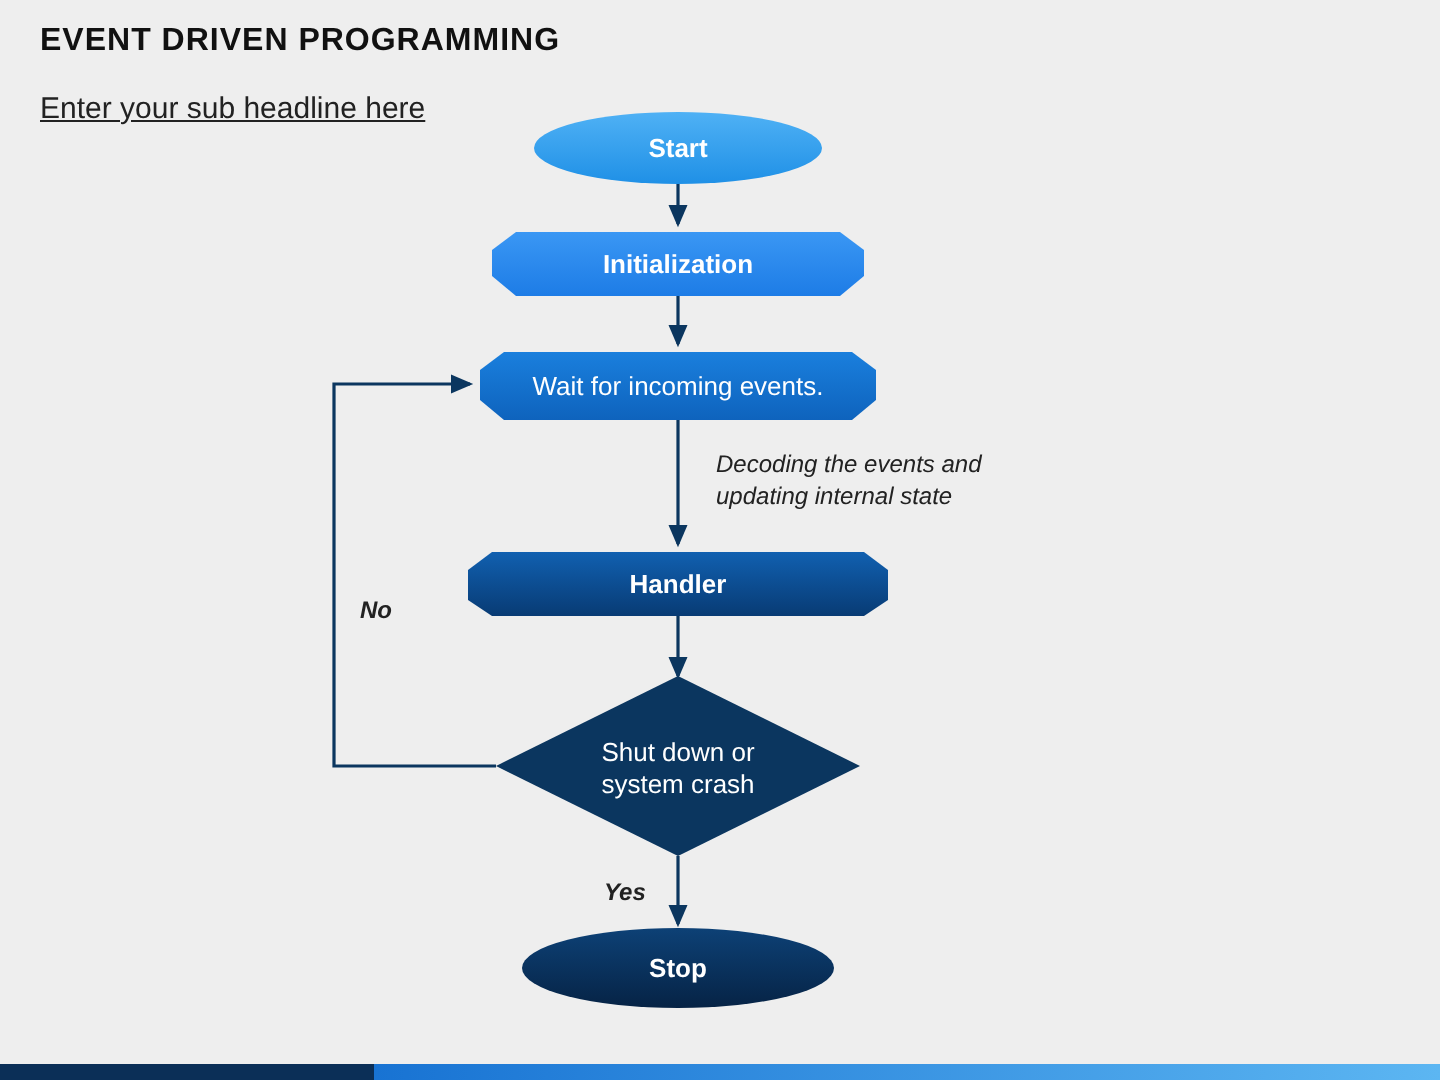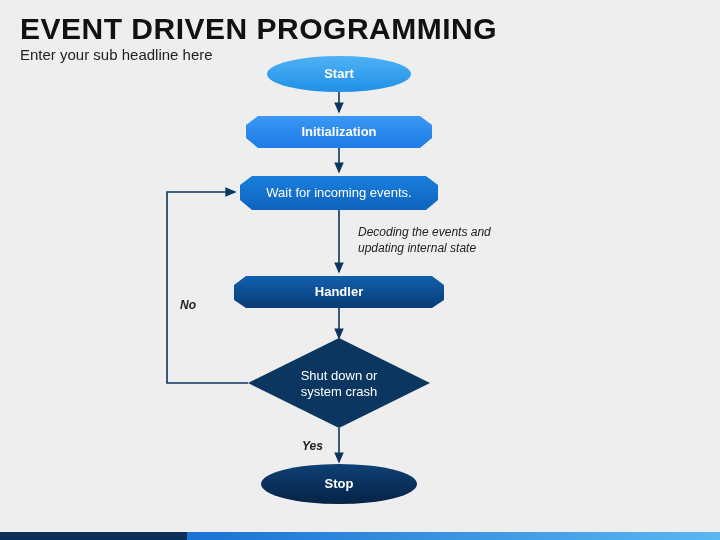--- a/index.html
+++ b/index.html
@@ -9,31 +9,32 @@
     height: 540px;
     background: #eeeeee;
     font-family: Arial, Helvetica, sans-serif;
     overflow: hidden;
     position: relative;
   }
   .title {
     position: absolute;
     left: 20px;
     top: 12px;
-    font-size: 30px;
+    font-size: 16px;
     font-weight: 800;
     letter-spacing: 0.5px;
     color: #111;
   }
   .subtitle {
     position: absolute;
     left: 20px;
     top: 46px;
     font-size: 15px;
     color: #222;
+    text-decoration: underline;
   }
   svg {
     position: absolute;
     left: 0;
     top: 0;
   }
   .node-text {
     font-family: Arial, Helvetica, sans-serif;
     font-size: 13px;
     dominant-baseline: middle;

